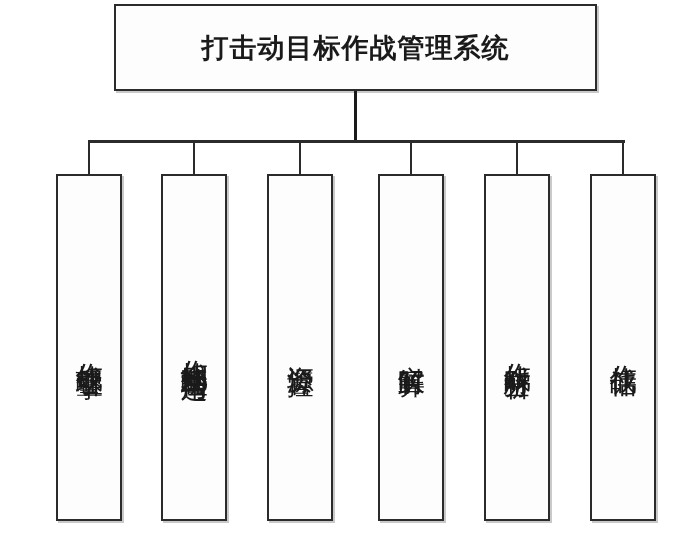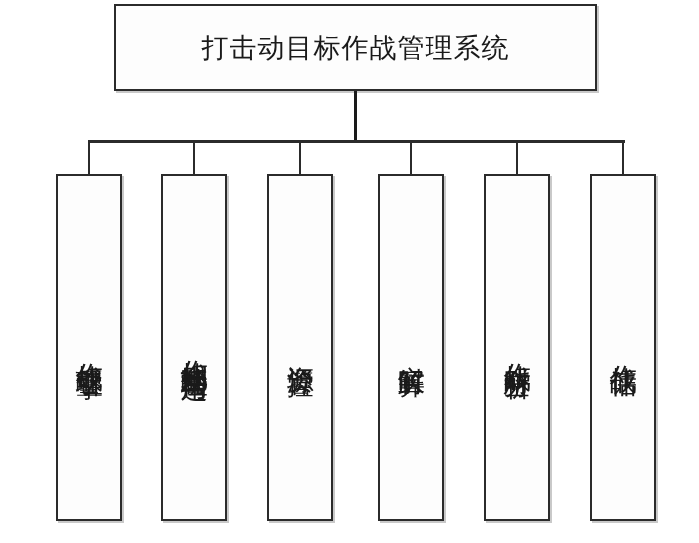--- a/index.html
+++ b/index.html
@@ -29,21 +29,21 @@
     box-sizing: border-box;
     border: 2px solid #2b2b2b;
     background: #fdfdfd;
     box-shadow: 2px 2px 0 0 #c9c9c9;
     display: flex;
     align-items: center;
     justify-content: center;
   }
   .root-title {
     font-size: 27px;
-    font-weight: normal;
+    font-weight: bold;
     color: #1a1a1a;
     letter-spacing: 1px;
     line-height: 1;
     white-space: nowrap;
   }
 
   
   .conn-trunk {
     position: absolute;
     left: 354px;

